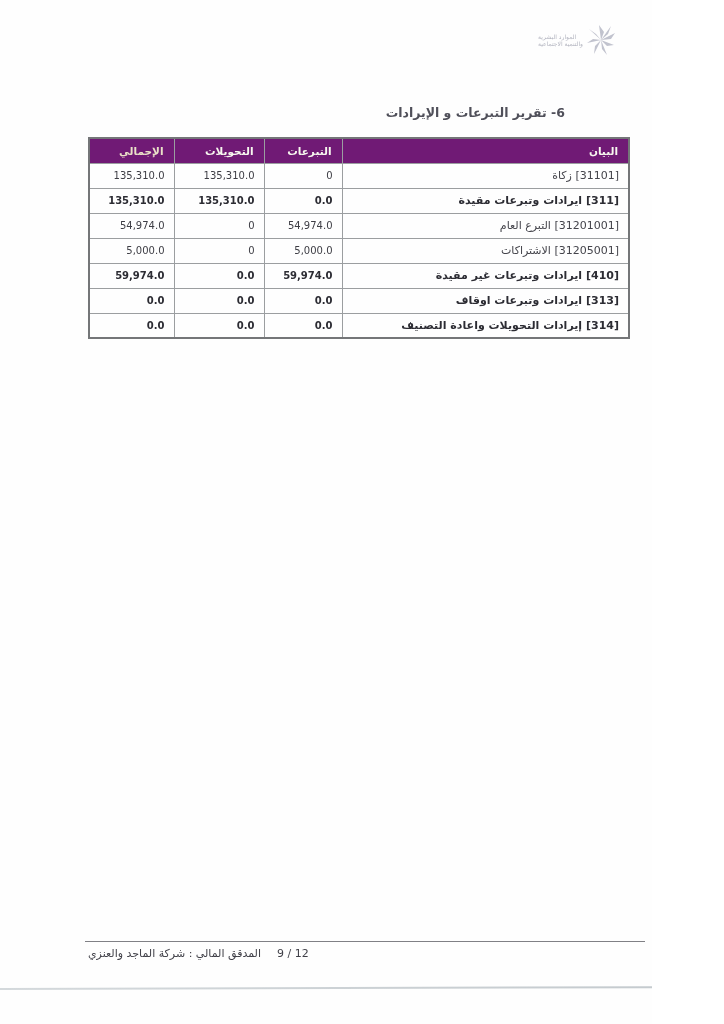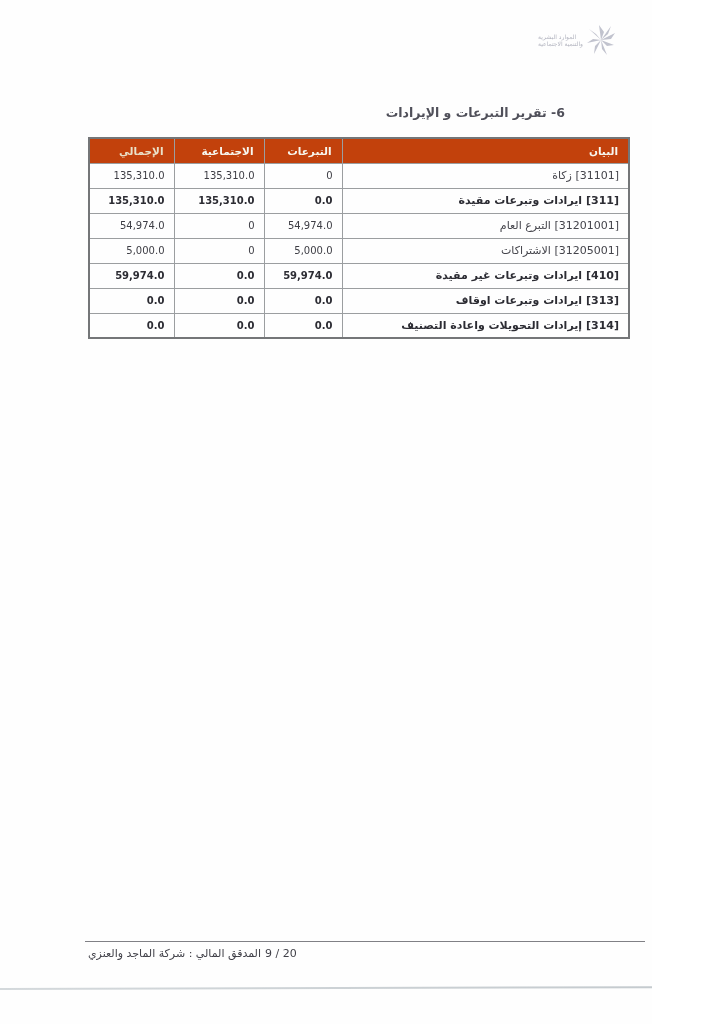--- a/index.html
+++ b/index.html
@@ -64,21 +64,21 @@
   table.report col.c-total     { width: 85px; }
 
   table.report th, table.report td {
     border: 1px solid #9b9ea0;
     height: 25px;
     overflow: hidden;
     white-space: nowrap;
     vertical-align: middle;
   }
   table.report th {
-    background: #c2410c;
+    background: #701a75;
     color: #f7f7ef;
     font-size: 10.5px;
     font-weight: 600;
     text-align: right;
     padding: 0 10px 0 4px;
   }
   table.report th.th-total { color: #eae1c8; }
 
   td.label {
     font-size: 11px;
@@ -122,21 +122,21 @@
     width: 560px;
     border-top: 1px solid #55555c;
     opacity: 0.75;
   }
   .footer-text {
     position: absolute;
     top: 947px;
     left: 88px;
     display: flex;
     align-items: baseline;
-    gap: 4px;
+    gap: 16px;
     font-size: 11px;
     color: #3f3f47;
   }
   .footer-text .auditor { direction: rtl; }
 
   
   .page-edge {
     position: absolute;
     top: 987px;
     left: 0;
@@ -174,21 +174,21 @@
     <colgroup>
       <col class="c-bayan">
         <col class="c-donations">
         <col class="c-revenues">
         <col class="c-total">
     </colgroup>
     <thead>
       <tr>
         <th>البيان</th>
         <th>التبرعات</th>
-        <th>الاجتماعية</th>
+        <th>التحويلات</th>
         <th class="th-total">الإجمالي</th>
       </tr>
     </thead>
     <tbody>
       <tr>
         <td class="label">[31101] زكاة</td>
         <td class="num">0</td>
         <td class="num">135,310.0</td>
         <td class="num">135,310.0</td>
       </tr>
@@ -229,18 +229,18 @@
         <td class="num">0.0</td>
       </tr>
     </tbody>
   </table>
 
   <div class="smudge"></div>
 
   <div class="footer-divider"></div>
   <div class="footer-text">
     <span class="auditor">المدقق المالي : شركة الماجد والعنزي</span>
-    <span class="pagenum">9 / 20</span>
+    <span class="pagenum">9 / 12</span>
   </div>
 
   <div class="page-edge"></div>
 
 </div>
 
 </body></html>

